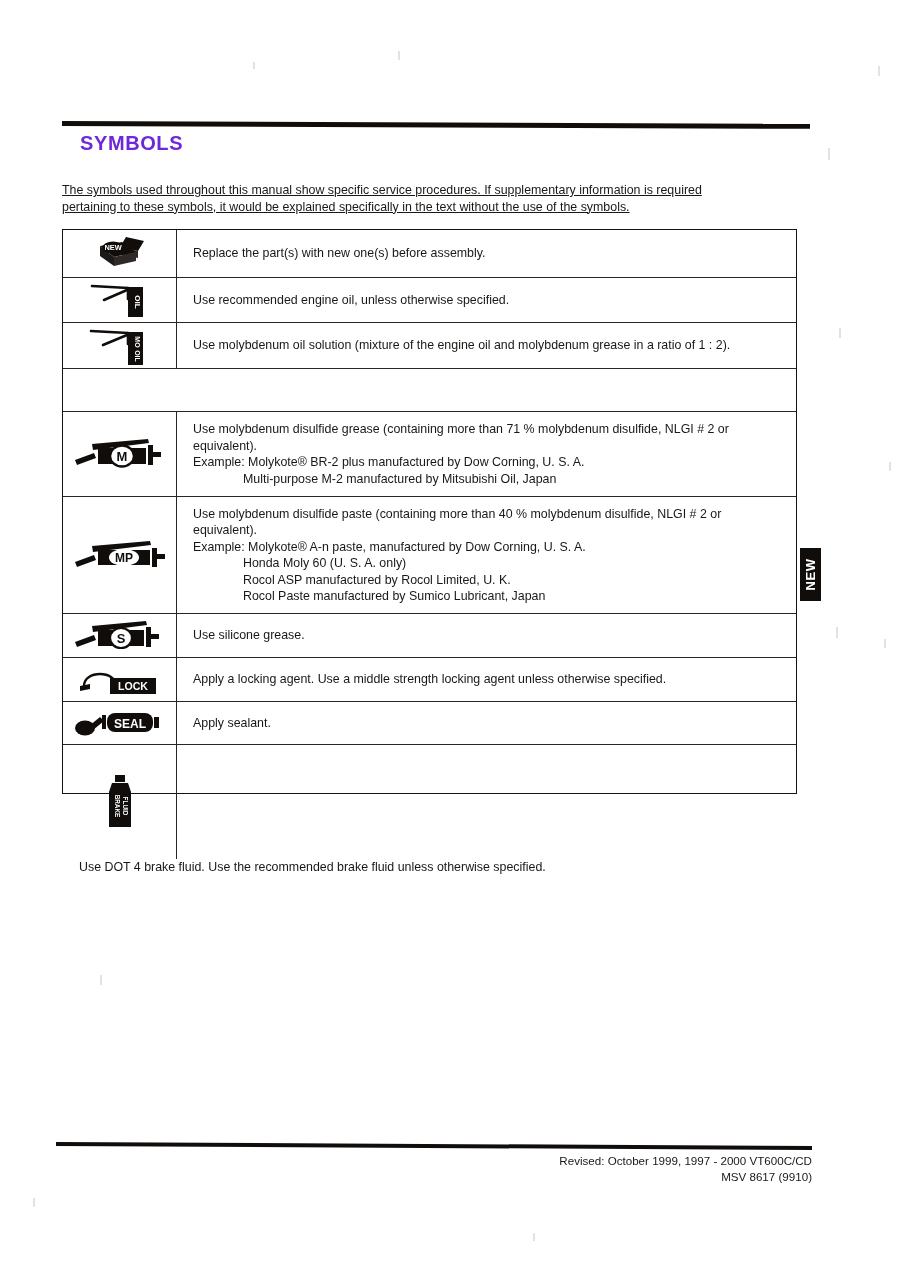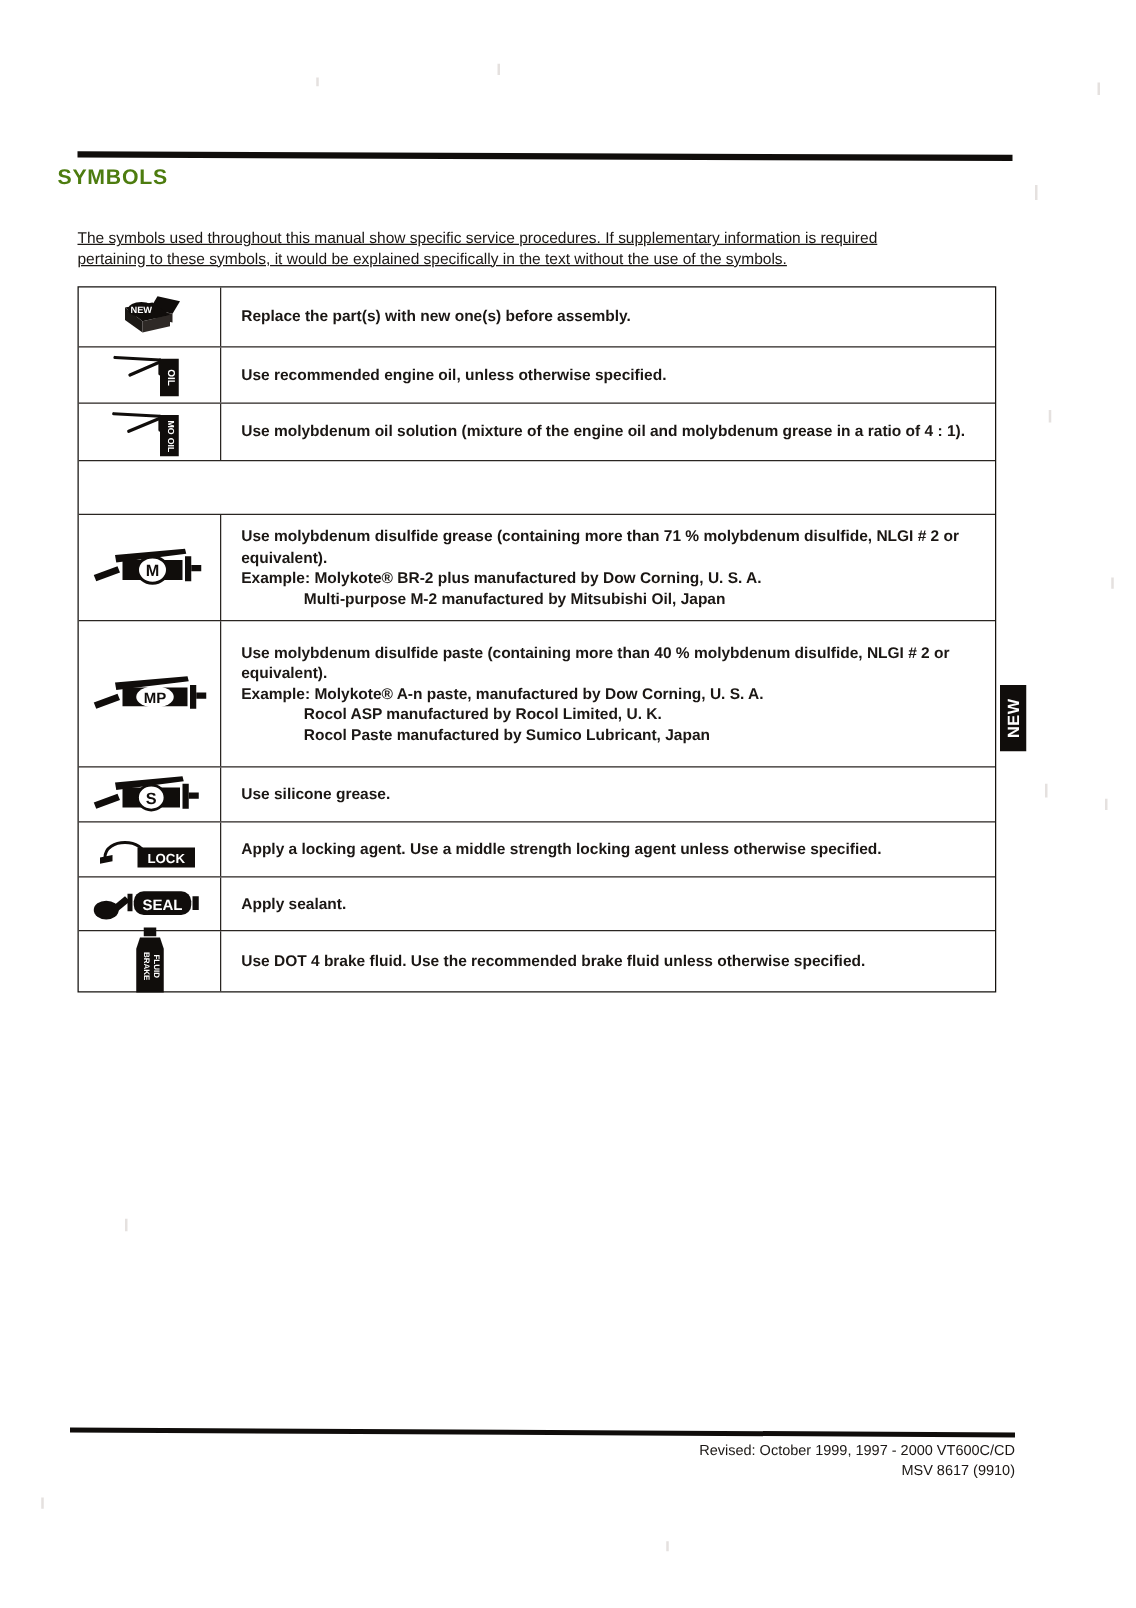--- a/index.html
+++ b/index.html
@@ -30,26 +30,26 @@
     left: 62px;
     top: 121px;
     width: 748px;
     height: 5px;
     background: #100d0b;
     transform: rotate(0.22deg);
     transform-origin: left center;
   }
   .page-title {
     position: absolute;
-    left: 46px;
+    left: 80px;
     top: 132px;
-    font-size: 17px;
+    font-size: 20px;
     font-weight: bold;
     letter-spacing: 0.6px;
-    color: #4d7c0f;
+    color: #6d28d9;
   }
 
   .intro {
     position: absolute;
     left: 62px;
     top: 182px;
     width: 752px;
     font-size: 12.4px;
     line-height: 16.5px;
     color: #1b1714;
@@ -88,37 +88,36 @@
   .text-cell {
     flex: 1 1 auto;
     box-sizing: border-box;
     padding: 0 10px 0 16px;
     display: flex;
     flex-direction: column;
     justify-content: center;
     font-size: 12.4px;
     line-height: 16.5px;
     color: #1b1714;
-    font-weight: bold;
   }
   .text-cell .line { display: block; white-space: pre; }
   .text-cell .line.wrap { white-space: normal; }
   .indent1 { padding-left: 50px; }
 
   
   .h-r1 { height: 48px; }
   .h-r2 { height: 45px; }
   .h-r3 { height: 46px; }
   .h-r4 { height: 43px; }
   .h-r5 { height: 85px; }
   .h-r6 { height: 117px; }
   .h-r7 { height: 44px; }
   .h-r8 { height: 44px; }
   .h-r9 { height: 43px; }
-  .h-r10 { height: 48px; }
+  .h-r10 { height: 48px; flex-direction: column; }
   .h-r11 { height: 44px; }
 
   
   .icon-art { position: relative; }
 
   
   .ic-new { width: 56px; height: 40px; }
 
   
   .ic-can { width: 64px; height: 46px; }
@@ -256,21 +255,21 @@
             <path d="M3 8 L40 10"></path>
             <path d="M40 10 L40 21"></path>
             <path d="M15 22 L39 12"></path>
           </g>
           <rect x="40" y="9" width="15" height="33" fill="#100d0b"></rect>
           <text x="47.5" y="20" font-family="Liberation Sans, sans-serif" font-size="7" font-weight="bold" fill="#ffffff" text-anchor="middle" transform="rotate(90 47.5 19)">MO</text>
           <text x="47.5" y="34" font-family="Liberation Sans, sans-serif" font-size="7" font-weight="bold" fill="#ffffff" text-anchor="middle" transform="rotate(90 47.5 33)">OIL</text>
         </svg>
       </div>
       <div class="text-cell">
-        <span class="line wrap">Use molybdenum oil solution (mixture of the engine oil and molybdenum grease in a ratio of 4 : 1).</span>
+        <span class="line wrap">Use molybdenum oil solution (mixture of the engine oil and molybdenum grease in a ratio of 1 : 2).</span>
       </div>
     </div>
 
     <div class="sym-row h-r4">
     </div>
 
     <div class="sym-row h-r5">
       <div class="icon-cell">
         <svg class="icon-art ic-gun" viewBox="0 0 96 36">
           <g fill="#100d0b">
@@ -304,20 +303,21 @@
             <rect x="85" y="17" width="8" height="5"></rect>
             <ellipse cx="52" cy="20.5" rx="15" ry="8.5" fill="#ffffff"></ellipse>
             <text x="52" y="25" font-family="Liberation Sans, sans-serif" font-size="12" font-weight="bold" fill="#100d0b" text-anchor="middle">MP</text>
           </g>
         </svg>
       </div>
       <div class="text-cell">
         <span class="line">Use molybdenum disulfide paste (containing more than 40 % molybdenum disulfide, NLGI # 2 or</span>
         <span class="line">equivalent).</span>
         <span class="line">Example: Molykote® A-n paste, manufactured by Dow Corning, U. S. A.</span>
+        <span class="line indent1">Honda Moly 60 (U. S. A. only)</span>
         <span class="line indent1">Rocol ASP manufactured by Rocol Limited, U. K.</span>
         <span class="line indent1">Rocol Paste manufactured by Sumico Lubricant, Japan</span>
       </div>
     </div>
 
     <div class="sym-row h-r7">
       <div class="icon-cell">
         <svg class="icon-art ic-gun" viewBox="0 0 96 36">
           <g fill="#100d0b">
             <path d="M3 24 L22 17 L24 22 L5 29 Z"></path>

